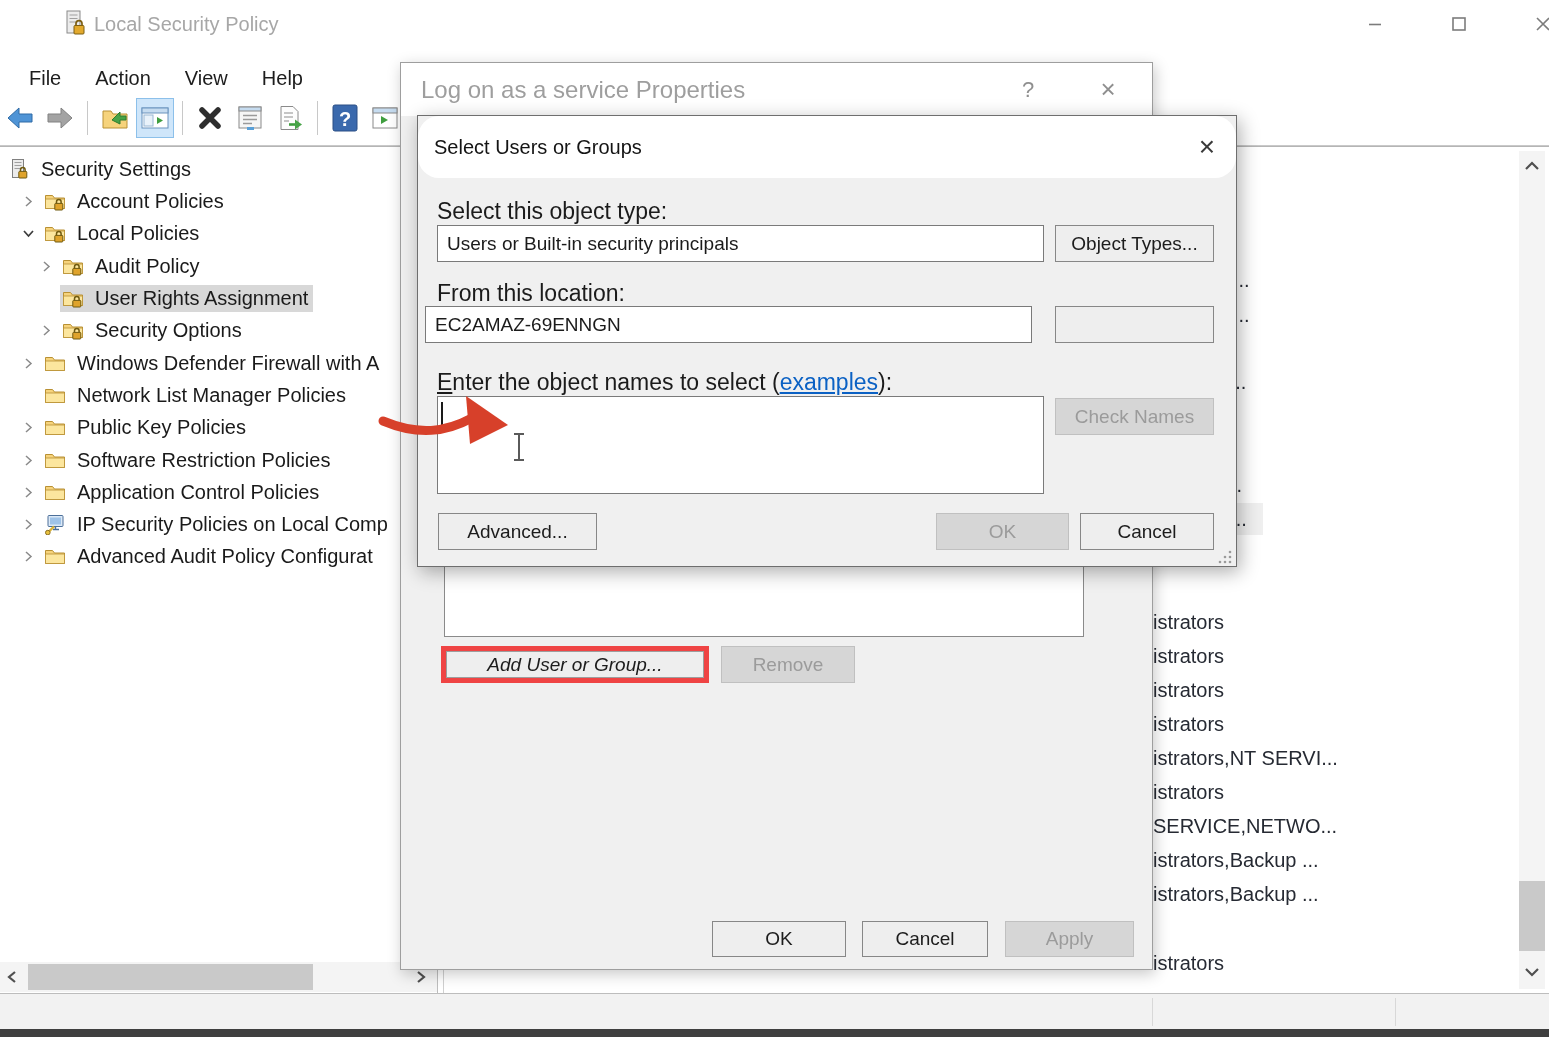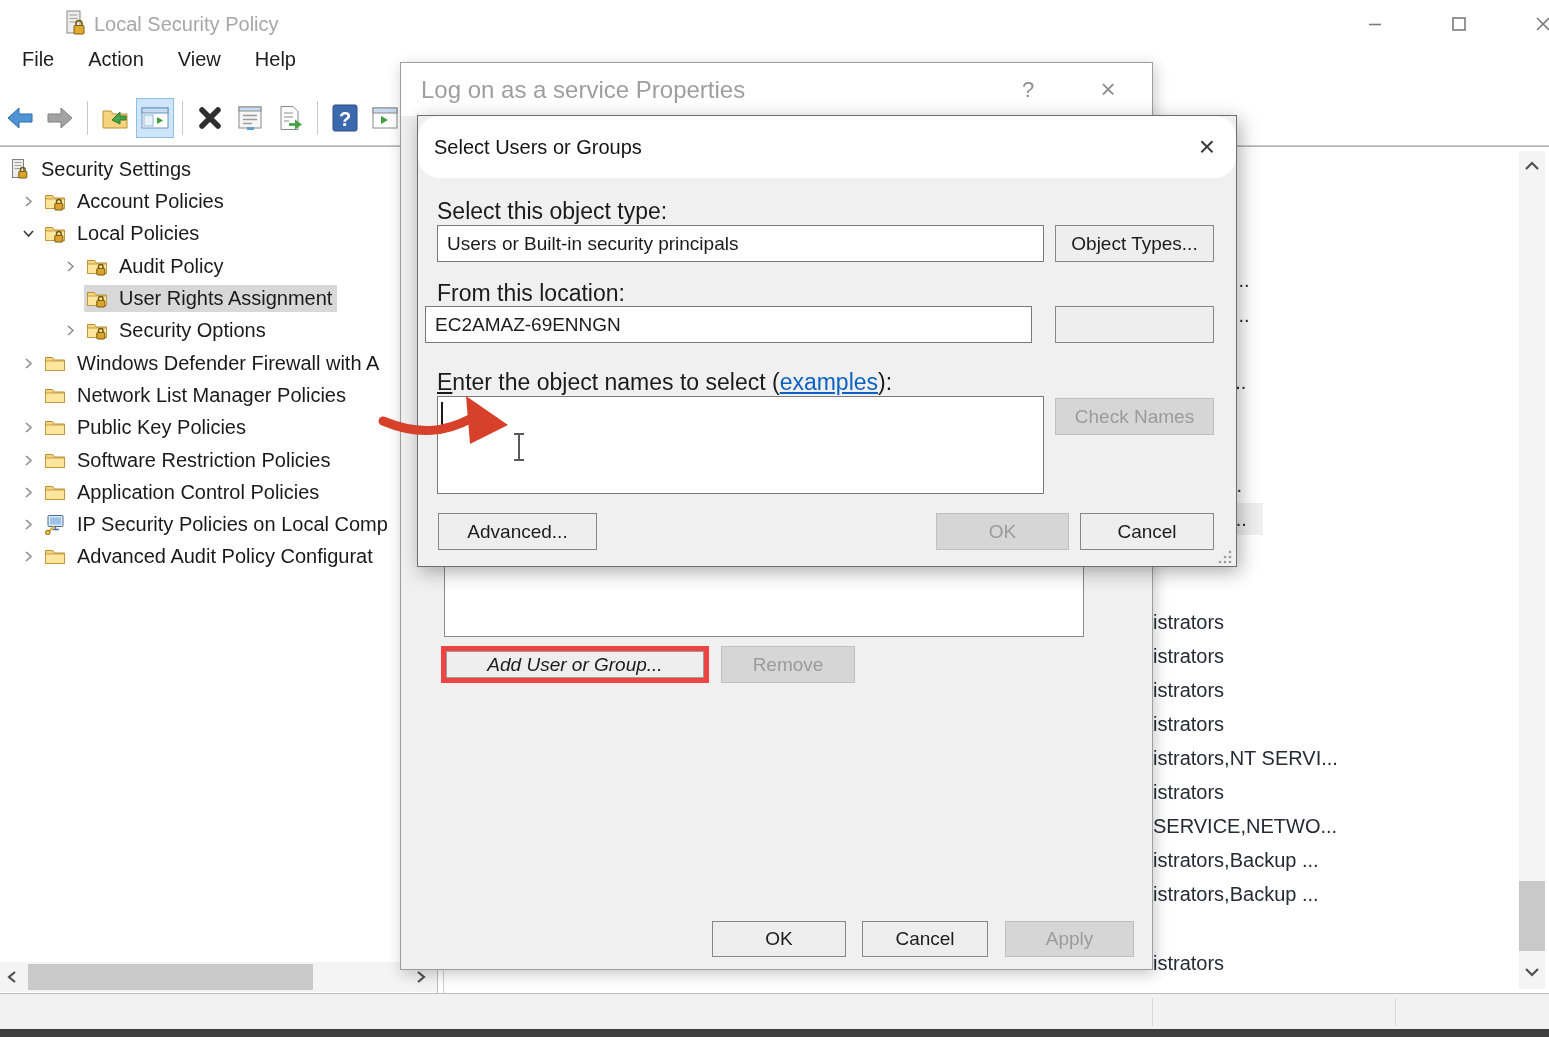--- a/index.html
+++ b/index.html
@@ -5,40 +5,40 @@
   html,body{margin:0;padding:0;}
   body{font-family:"Liberation Sans",sans-serif;background:#ffffff;}
   #screen{position:relative;width:1549px;height:1037px;overflow:hidden;background:#ffffff;}
   .abs{position:absolute;}
 
   
   .titlebar{left:0;top:0;width:1549px;height:48px;background:#fff;display:flex;align-items:center;margin-left:36px;}
   .app-title{color:#a7a7a7;font-size:20px;margin-left:8px;}
   .win-controls{position:absolute;right:0;top:0;height:48px;display:flex;align-items:center;}
   .win-btn{width:84px;height:48px;display:flex;align-items:center;justify-content:center;}
-  .menubar{left:0;top:48px;width:1549px;height:42px;background:#fff;display:flex;align-items:flex-start;padding-left:22px;box-sizing:border-box;}
+  .menubar{left:0;top:48px;width:1549px;height:42px;background:#fff;display:flex;align-items:flex-end;padding-left:29px;box-sizing:border-box;}
   .menu-item{font-size:20px;color:#1d1d1d;margin-right:34px;}
   .toolbar{left:0;top:90px;width:1549px;height:56px;background:#fff;display:flex;align-items:center;border-bottom:1px solid #c9c9c9;box-sizing:border-box;}
   .tbtn{width:38px;height:40px;display:flex;align-items:center;justify-content:center;margin:0 1px;}
   .tbtn.active{background:#cfe6fa;border:1px solid #8cc0ea;box-sizing:border-box;}
   .tsep{width:1px;height:34px;background:#c8c8c8;margin:0 7px;}
 
   
   .workspace{left:0;top:146px;width:1549px;height:847px;border-top:1px solid #b5b5b5;box-sizing:border-box;}
   .left-panel{position:absolute;left:0;top:0;width:438px;height:847px;background:#fff;border-right:1px solid #bdbdbd;box-sizing:border-box;}
   .right-panel{position:absolute;left:443px;top:0;width:1106px;height:847px;background:#fff;border-left:1px solid #d0d0d0;border-bottom:1px solid #9a9a9a;box-sizing:border-box;}
 
   
   .trow{position:absolute;left:0;height:32px;width:437px;display:flex;align-items:center;overflow:hidden;white-space:nowrap;}
   .chev{width:28px;min-width:28px;display:flex;align-items:center;justify-content:center;}
   .ticon{width:26px;min-width:26px;display:flex;align-items:center;justify-content:center;margin-right:4px;}
   .tlabel{font-size:20px;color:#1a1a1a;padding:2px 5px;}
   .hl{display:flex;align-items:center;}
   .trow.selected .hl{background:#d8d8d8;}
-  .ind0{padding-left:6px;} .ind1{padding-left:14px;} .ind2{padding-left:56px;}
+  .ind0{padding-left:6px;} .ind1{padding-left:14px;} .ind2{padding-left:32px;}
 
   
   .hscroll{position:absolute;left:0;bottom:2px;width:437px;height:30px;background:#f4f4f4;}
   .hthumb{position:absolute;left:28px;top:2px;width:285px;height:26px;background:#c9c9c9;}
   .harrow{position:absolute;top:0;width:24px;height:30px;display:flex;align-items:center;justify-content:center;}
 
   
   .lrow{position:absolute;left:709px;height:32px;display:flex;align-items:center;font-size:20px;color:#262a33;white-space:nowrap;}
   .lrow.hl-row{background:#efefef;padding-right:16px;}
 

